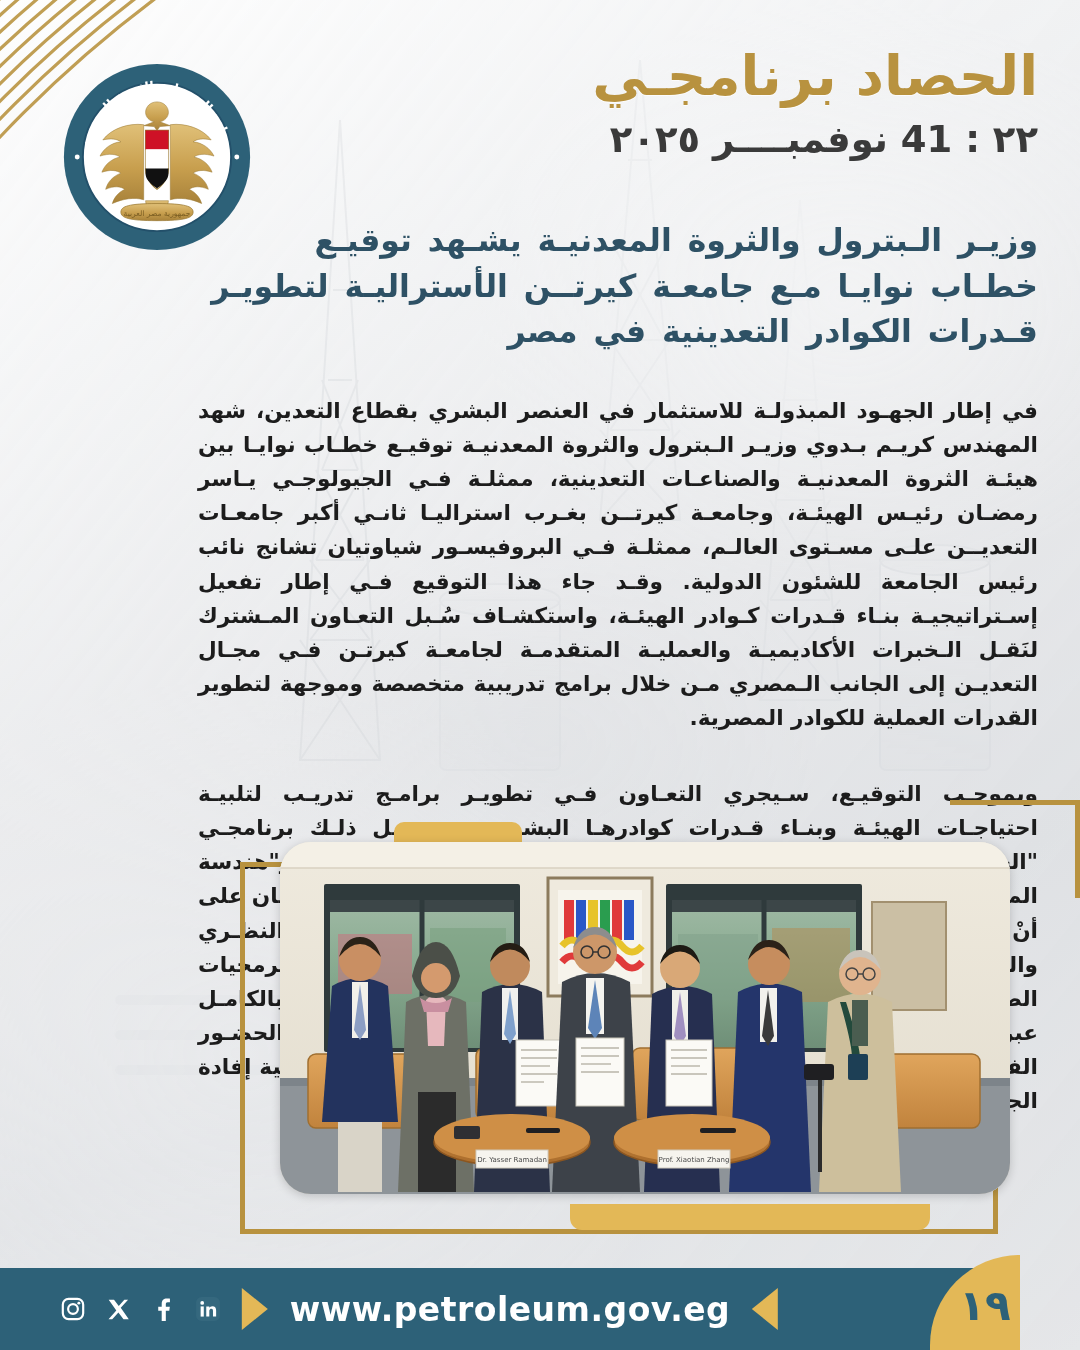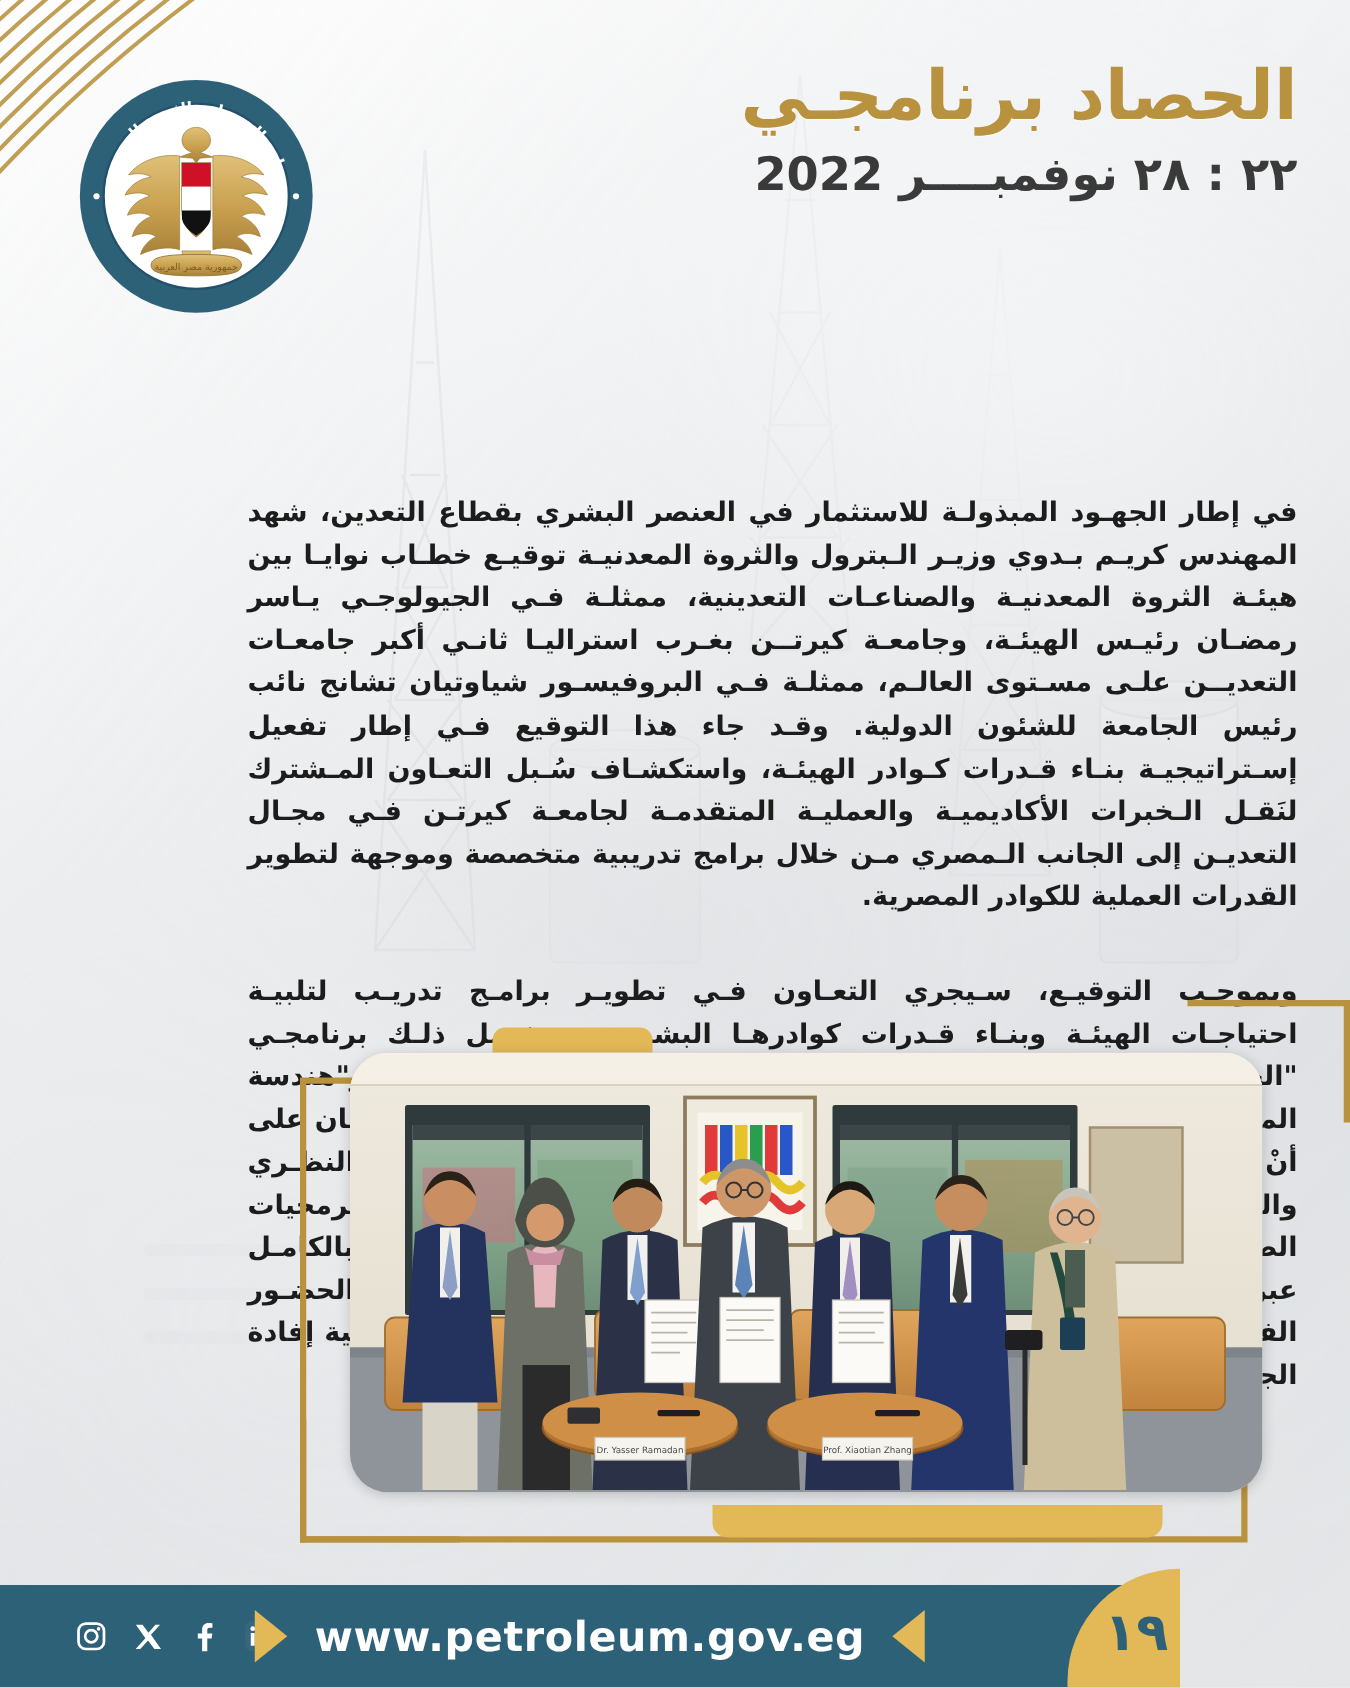--- a/index.html
+++ b/index.html
@@ -107,21 +107,21 @@
     position:absolute;left:162px;top:22px;width:128px;height:26px;
     background:#e3b857;border-radius:10px 10px 0 0;
   }
   .photo-tab-bottom{
     position:absolute;left:338px;bottom:32px;width:360px;height:26px;
     background:#e3b857;border-radius:0 0 12px 12px;
   }
 
   
   .footer{
-    position:absolute;left:0;bottom:0;width:944px;height:82px;
+    position:absolute;left:0;bottom:0;width:1020px;height:82px;
     background:#2d6178;
     display:flex;align-items:center;
   }
   .social-wrap{position:absolute;left:58px;top:50%;transform:translateY(-50%);display:flex;gap:15px;align-items:center;}
   .soc{width:30px;height:30px;display:flex;align-items:center;justify-content:center;}
   .soc svg{display:block;}
 
   .url-wrap{
     position:absolute;left:50%;top:50%;transform:translate(-50%,-50%);
     display:flex;align-items:center;gap:22px;
@@ -267,23 +267,24 @@
 
       <g>
         <path d="M62 158 C 62 152 70 149 100 149 C 130 149 138 152 138 158 C 138 164 130 167 100 167 C 70 167 62 164 62 158 Z" fill="url(#goldG)" stroke="#9a7a34" stroke-width="0.8"></path>
         <text x="100" y="162" font-size="8" fill="#7a5d22" text-anchor="middle" font-family="'DejaVu Sans',sans-serif">جمهورية مصر العربية</text>
       </g>
     </svg>
   </div>
 
   <div class="header-block">
     <div class="hdr-title">الحصاد برنامجـي</div>
-    <div class="hdr-date">٢٢ : ٢٨ نوفمبــــر 2022</div>
+    <div class="hdr-date">٢٢ : 41 نوفمبــــر ٢٠٢٥</div>
   </div>
 
+  <div class="headline">وزيـر الـبترول والثروة المعدنيـة يشـهد توقيـع خطـاب نوايـا مـع جامعـة كيرتــن الأستراليـة لتطويـر قـدرات الكوادر التعدينية في مصر</div>
 
   <div class="body-text">
     <p>في إطار الجهـود المبذولـة للاستثمار في العنصر البشري بقطاع التعدين، شهد المهندس كريـم بـدوي وزيـر الـبترول والثروة المعدنيـة توقيـع خطـاب نوايـا بين هيئـة الثروة المعدنيـة والصناعـات التعدينية، ممثلـة فـي الجيولوجـي يـاسر رمضـان رئيـس الهيئـة، وجامعـة كيرتــن بغـرب استراليـا ثانـي أكبر جامعـات التعديــن علـى مسـتوى العالـم، ممثلـة فـي البروفيسـور شياوتيان تشانج نائب رئيس الجامعة للشئون الدولية. وقـد جاء هذا التوقيع فـي إطار تفعيل إسـتراتيجيـة بنـاء قـدرات كـوادر الهيئـة، واستكشـاف سُـبل التعـاون المـشترك لنَقـل الـخبرات الأكاديميـة والعمليـة المتقدمـة لجامعـة كيرتـن فـي مجـال التعديـن إلى الجانب الـمصري مـن خلال برامج تدريبية متخصصة وموجهة لتطوير القدرات العملية للكوادر المصرية.</p>
     <p>وبموجـب التوقيـع، سـيجري التعـاون فـي تطويـر برامـج تدريـب لتلبيـة احتياجـات الهيئـة وبنـاء قـدرات كوادرهـا البشريـة، ويشـمل ذلـك برنامجـي "الجيولوجيـا المتقدمـة، وتقديـر المـوارد، والتكامل الجيوتقني"، و"هندسة المناجم، والاقتصـاد، والتحسين القائـم على البيانات". وقـد اتفق الطرفـان على أنْ تعتمـد هذه البرامـج منهجية التعليم المدمج، الـذي يجمع بين التدريب النظـري والتطبيـق العملـي، والاسـتفادة مـن دراسات الحالـة وأدوات البرمجيات الصناعيـة، مـع إمكانيـة تقديـم مكونـات البرامـج أو برامـج مسـتقبلية بالكامـل عبر النظـام الإلكترونـي أو نظـام يجمـع بين التدريـب الإلكترونـي والحضـور الفعلي لزيـادة إمكانيـة الوصـول إليها. كما يتيـح خطاب النوايا للهيئة أحقية إفادة الجامعات المصرية من جوانب هذا التعاون.</p>
   </div>
 
   <div class="photo-area">
 
     <div class="frame-outline"></div>
     <div class="frame-l frame-tr"></div>

